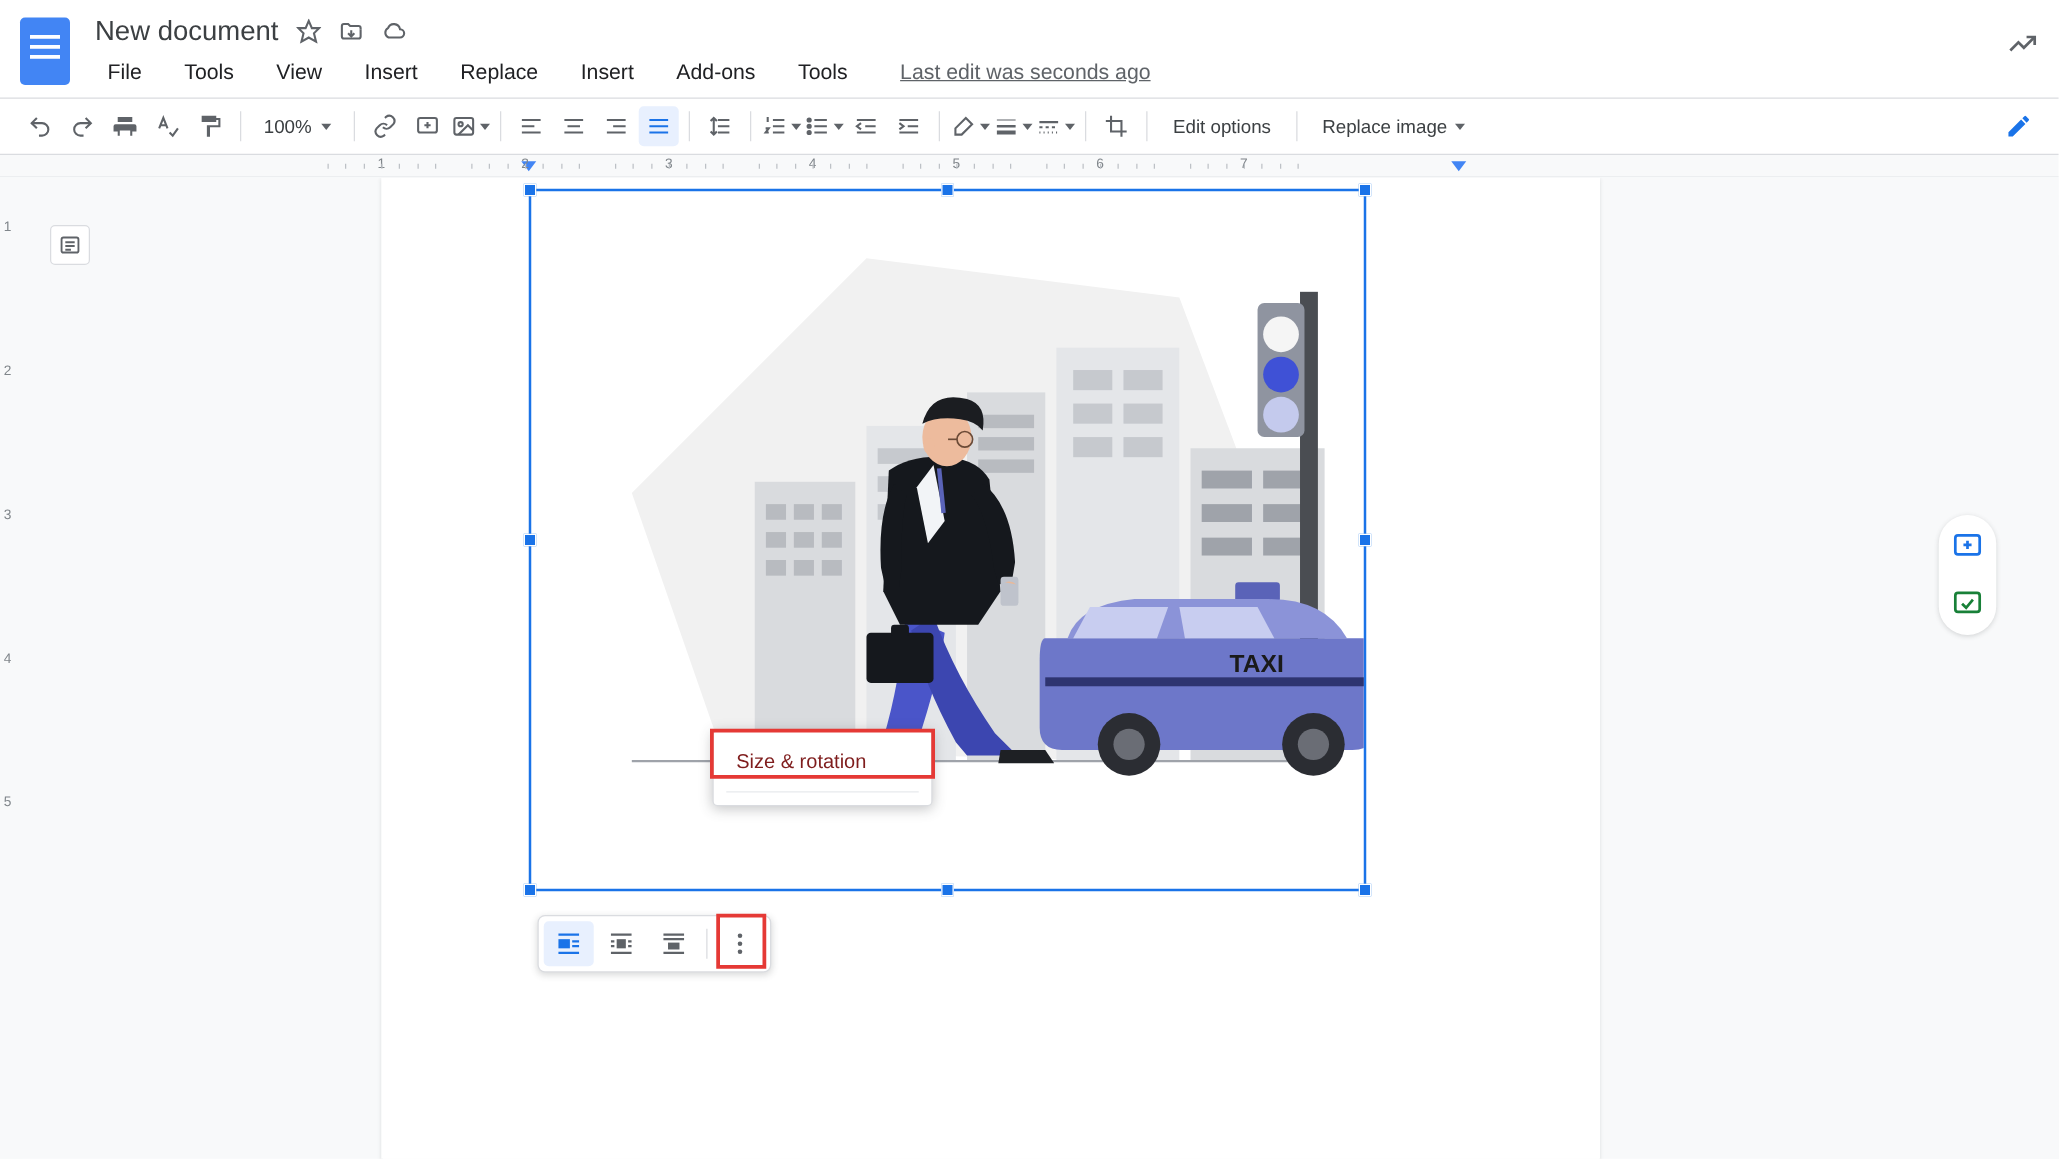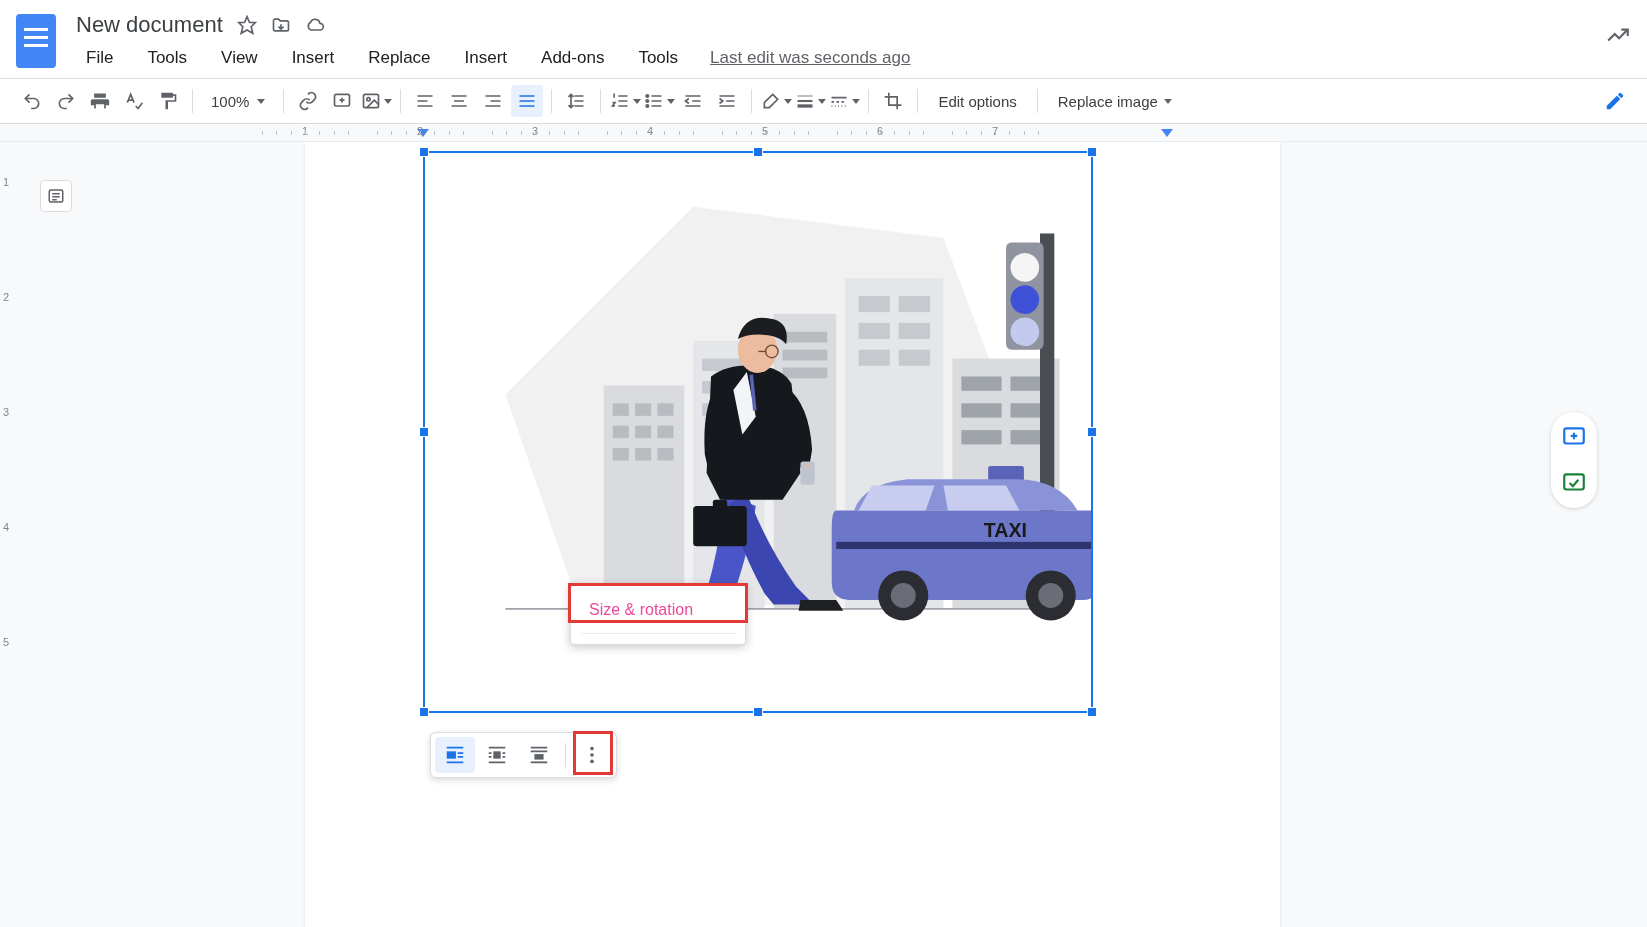--- a/index.html
+++ b/index.html
@@ -61,21 +61,21 @@
     height: 32px;
     font-size: 17px;
     color: #202124;
   }
   .menu-item {
     padding: 4px 10px;
     cursor: pointer;
     border-radius: 4px;
   }
   .last-edit {
-    margin-left: 8px;
+    margin-left: 18px;
     color: #5f6368;
     text-decoration: underline;
     font-size: 17px;
   }
   .header-right {
     display: flex;
     align-items: center;
     padding-top: 14px;
   }
   .trend-icon { color: #5f6368; }
@@ -281,21 +281,21 @@
     position: absolute;
     left: 570px;
     top: 442px;
     width: 176px;
     background: #fff;
     border: 1px solid #dadce0;
     border-radius: 4px;
     box-shadow: 0 2px 10px rgba(60,64,67,0.3);
     padding: 6px 0;
     font-size: 16px;
-    color: #ec4899;
+    color: #7f1d1d;
   }
   .cm-item {
     padding: 10px 18px;
     cursor: pointer;
   }
   .cm-sep {
     height: 1px;
     background: #e8eaed;
     margin: 4px 10px;
   }

